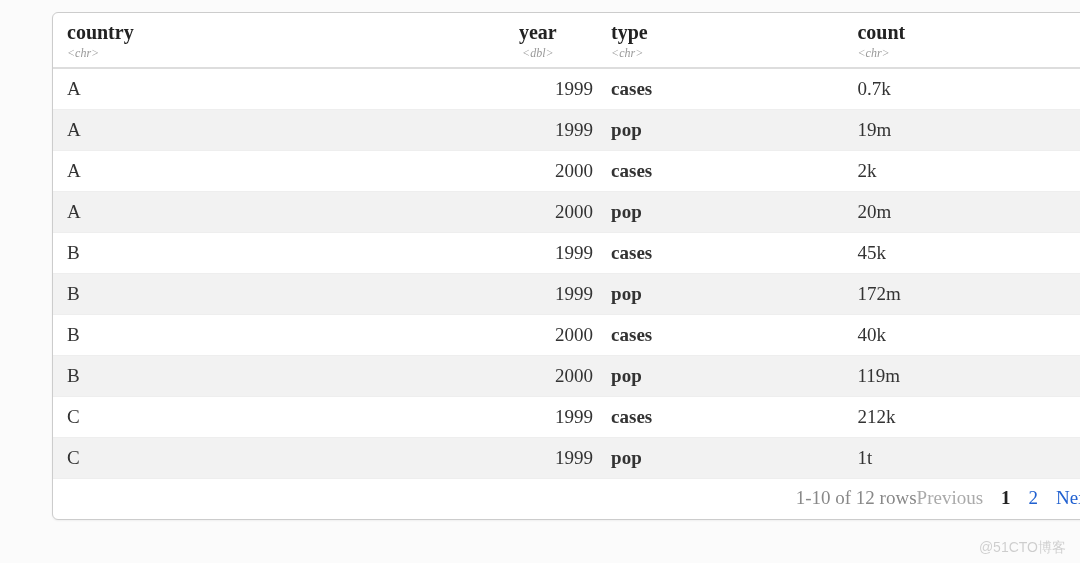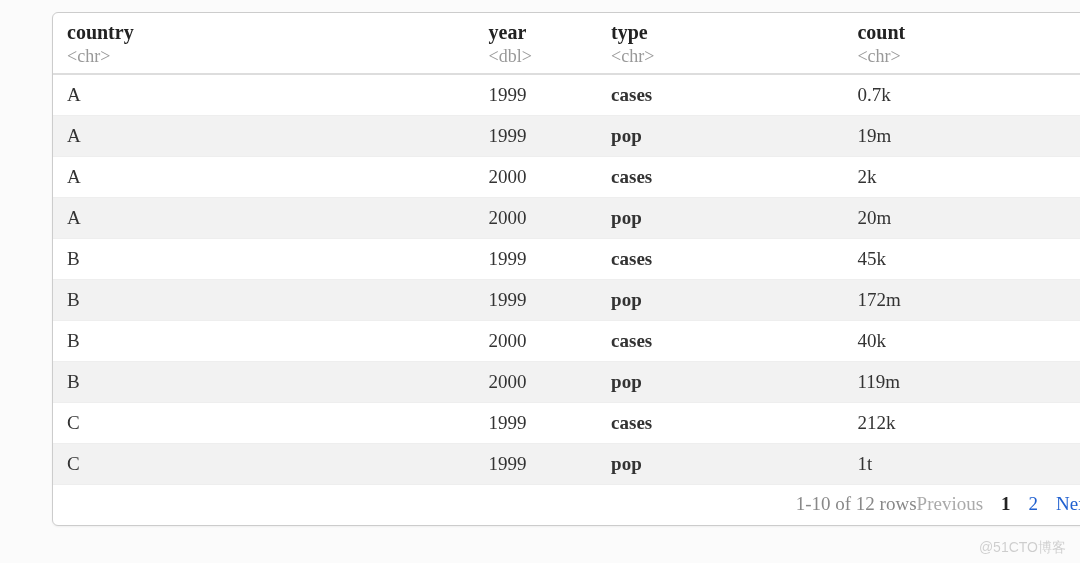--- a/index.html
+++ b/index.html
@@ -30,37 +30,38 @@
     font-size: 20px;
     padding: 8px 14px 0 14px;
     color: #222;
     vertical-align: top;
     border-bottom: 2px solid #ddd;
   }
   thead th .coltype {
     display: block;
     font-weight: normal;
     color: #999;
-    font-size: 18px;
+    font-size: 12px;
     margin: 2px 0 6px 0;
+    font-style: italic;
   }
   tbody td {
     padding: 9px 14px;
     font-size: 19px;
     color: #333;
     border-top: 1px solid #eee;
     vertical-align: middle;
   }
   tbody tr:nth-child(even) td { background: #f2f2f2; }
   .col-country { width: 40%; }
   .col-year    { width: 12%; text-align: right; }
   .col-type    { width: 23%; padding-left: 10px; }
   .col-count   { width: 25%; }
-  thead .col-year { text-align: left; }
-  tbody td.col-year { text-align: left; padding-right: 8px; }
+  thead .col-year { text-align: center; }
+  tbody td.col-year { text-align: right; padding-right: 8px; }
   tbody td.col-type { padding-left: 10px; font-weight: bold; }
   .footer {
     display: flex;
     justify-content: flex-end;
     align-items: center;
     padding: 8px 14px 10px 14px;
     font-size: 19px;
     color: #888;
     border-top: 1px solid #eee;
   }

